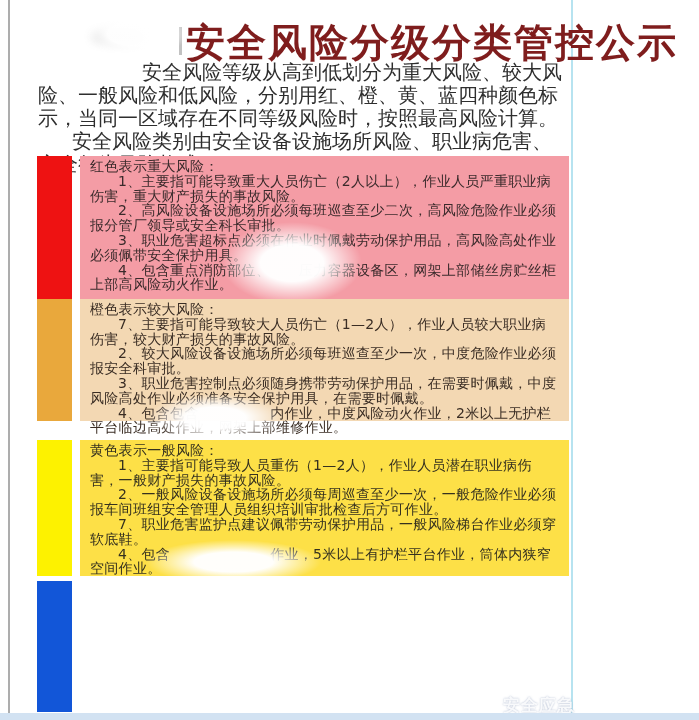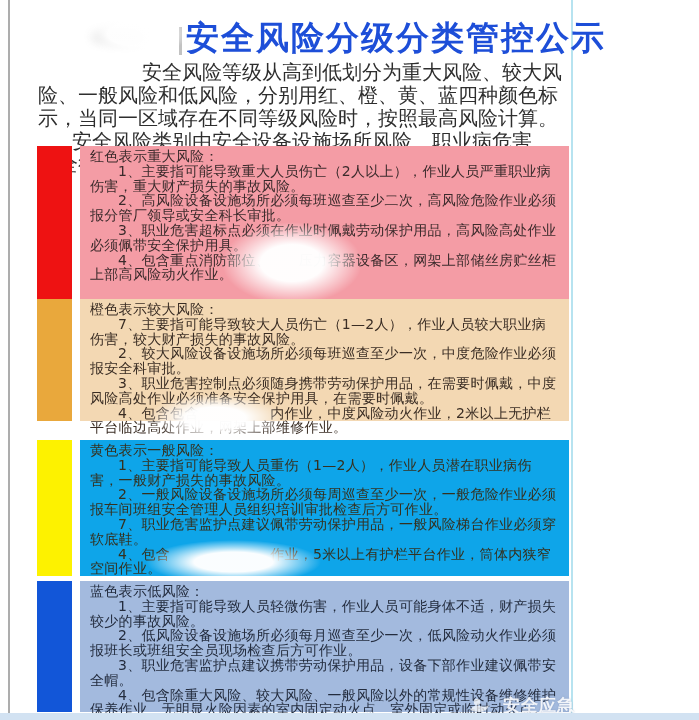--- a/index.html
+++ b/index.html
@@ -10,51 +10,51 @@
   .page{position:absolute;inset:0;}
 
   
   .edge-left{position:absolute;left:8px;top:0;width:2px;height:720px;background:#adadad;}
   .guide-right{position:absolute;left:571px;top:0;width:2px;height:714px;background:#b7e3f0;}
   .bottom-strip{position:absolute;left:0;top:713px;width:699px;height:7px;background:#d2e2f2;}
 
   
   .title{
     position:absolute;left:186px;top:16px;width:420px;
-    font-size:33px;font-weight:600;letter-spacing:2px;color:#1d4ed8;white-space:nowrap;
+    font-size:39px;font-weight:600;letter-spacing:2px;color:#7f1d1d;white-space:nowrap;
   }
   .title-fragment{position:absolute;left:179px;top:27px;width:3px;height:28px;background:#c2c2c2;}
   .title-smudge{position:absolute;left:92px;top:30px;width:52px;height:14px;background:#9a9a9a;
     opacity:.4;filter:blur(4px);border-radius:50%;}
 
   
   .intro{position:absolute;left:38px;top:61px;width:530px;color:#2e2e2e;
     font-size:20px;line-height:23px;}
   .intro p{margin:0;}
   .intro .p1{text-indent:104px;}
   .intro .p2{text-indent:34px;}
 
   
   .section{position:absolute;left:0;width:699px;}
-  .sec-red{top:146px;height:155px;}
+  .sec-red{top:156px;height:155px;}
   .sec-orange{top:299px;height:122px;}
   .sec-yellow{top:440px;height:136px;}
   .sec-blue{top:581px;height:131px;}
 
   .bar{position:absolute;left:37px;top:0;bottom:0;width:35px;}
   .sec-red .bar{background:#ee1212;}
   .sec-orange .bar{background:#e9a83c;}
   .sec-yellow .bar{background:#fdf200;}
   .sec-blue .bar{background:#1256d8;}
 
   .panel{position:absolute;left:80px;top:0;bottom:0;width:489px;box-sizing:border-box;
     padding:3px 10px 0 10px;font-size:14px;line-height:14.8px;letter-spacing:.3px;}
   .sec-red .panel{background:#f49ca5;color:#3a2a2b;}
   .sec-orange .panel{background:#f3d8b3;color:#3a2d24;}
-  .sec-yellow .panel{background:#0ea5e9;color:#35311f;}
+  .sec-yellow .panel{background:#fde047;color:#35311f;}
   .sec-blue .panel{background:#a3bade;color:#232c3e;}
   .panel p{margin:0;}
   .panel .item{text-indent:28px;}
   .panel .hdr{font-weight:500;}
 
   
   .redact{position:absolute;border-radius:50%;pointer-events:none;
     background:radial-gradient(closest-side,rgba(255,255,255,.98) 45%,rgba(255,255,255,0) 100%);}
   .r-title{left:84px;top:12px;width:104px;height:44px;border-radius:10px;
     background:radial-gradient(closest-side,rgba(255,255,255,.96) 55%,rgba(255,255,255,0) 100%);}
@@ -119,27 +119,20 @@
       <p class="item">1、主要指可能导致人员重伤（1—2人），作业人员潜在职业病伤害，一般财产损失的事故风险。</p>
       <p class="item">2、一般风险设备设施场所必须每周巡查至少一次，一般危险作业必须报车间班组安全管理人员组织培训审批检查后方可作业。</p>
       <p class="item">7、职业危害监护点建议佩带劳动保护用品，一般风险梯台作业必须穿软底鞋。</p>
       <p class="item">4、包含　　　　　　　作业，5米以上有护栏平台作业，筒体内狭窄空间作业。</p>
     </div>
   </div>
   <div class="redact r-yellow"></div>
 
   <div class="section sec-blue">
     <div class="bar"></div>
-    <div class="panel">
-      <p class="hdr">蓝色表示低风险：</p>
-      <p class="item">1、主要指可能导致人员轻微伤害，作业人员可能身体不适，财产损失较少的事故风险。</p>
-      <p class="item">2、低风险设备设施场所必须每月巡查至少一次，低风险动火作业必须报班长或班组安全员现场检查后方可作业。</p>
-      <p class="item">3、职业危害监护点建议携带劳动保护用品，设备下部作业建议佩带安全帽。</p>
-      <p class="item">4、包含除重大风险、较大风险、一般风险以外的常规性设备维修维护保养作业、无明显火险因素的室内固定动火点、室外固定或临时动火点。</p>
-    </div>
   </div>
 
   <div class="watermark">
     <span class="wm-icon">
       <svg width="22" height="18" viewBox="0 0 22 18">
         <circle cx="9" cy="5" r="3.2" fill="rgba(255,255,255,0.85)"></circle>
         <path d="M2 13 Q6 7 12 9 Q18 11 21 8 Q19 15 12 15 Q6 15 2 13 Z" fill="rgba(255,255,255,0.85)"></path>
       </svg>
     </span>
     <span>安全应急</span>

